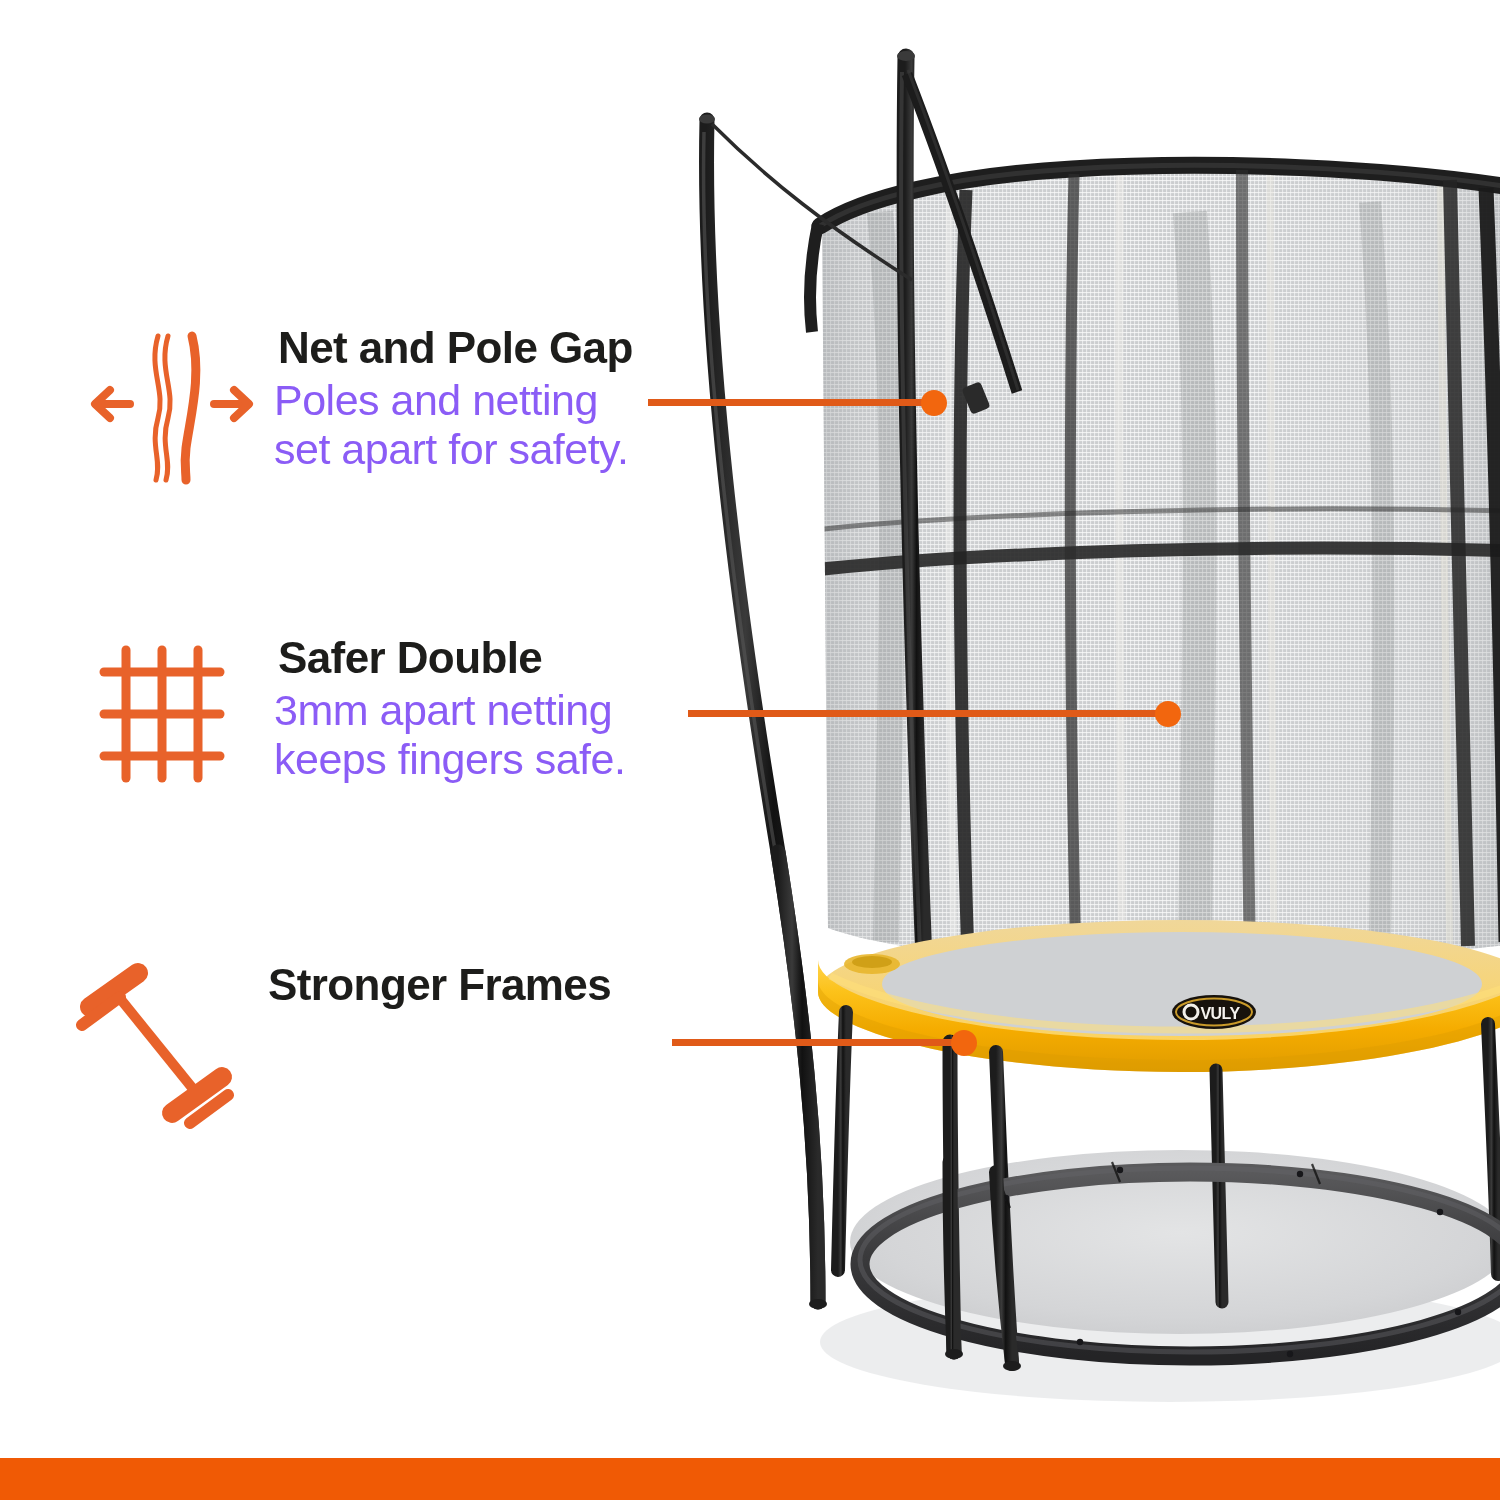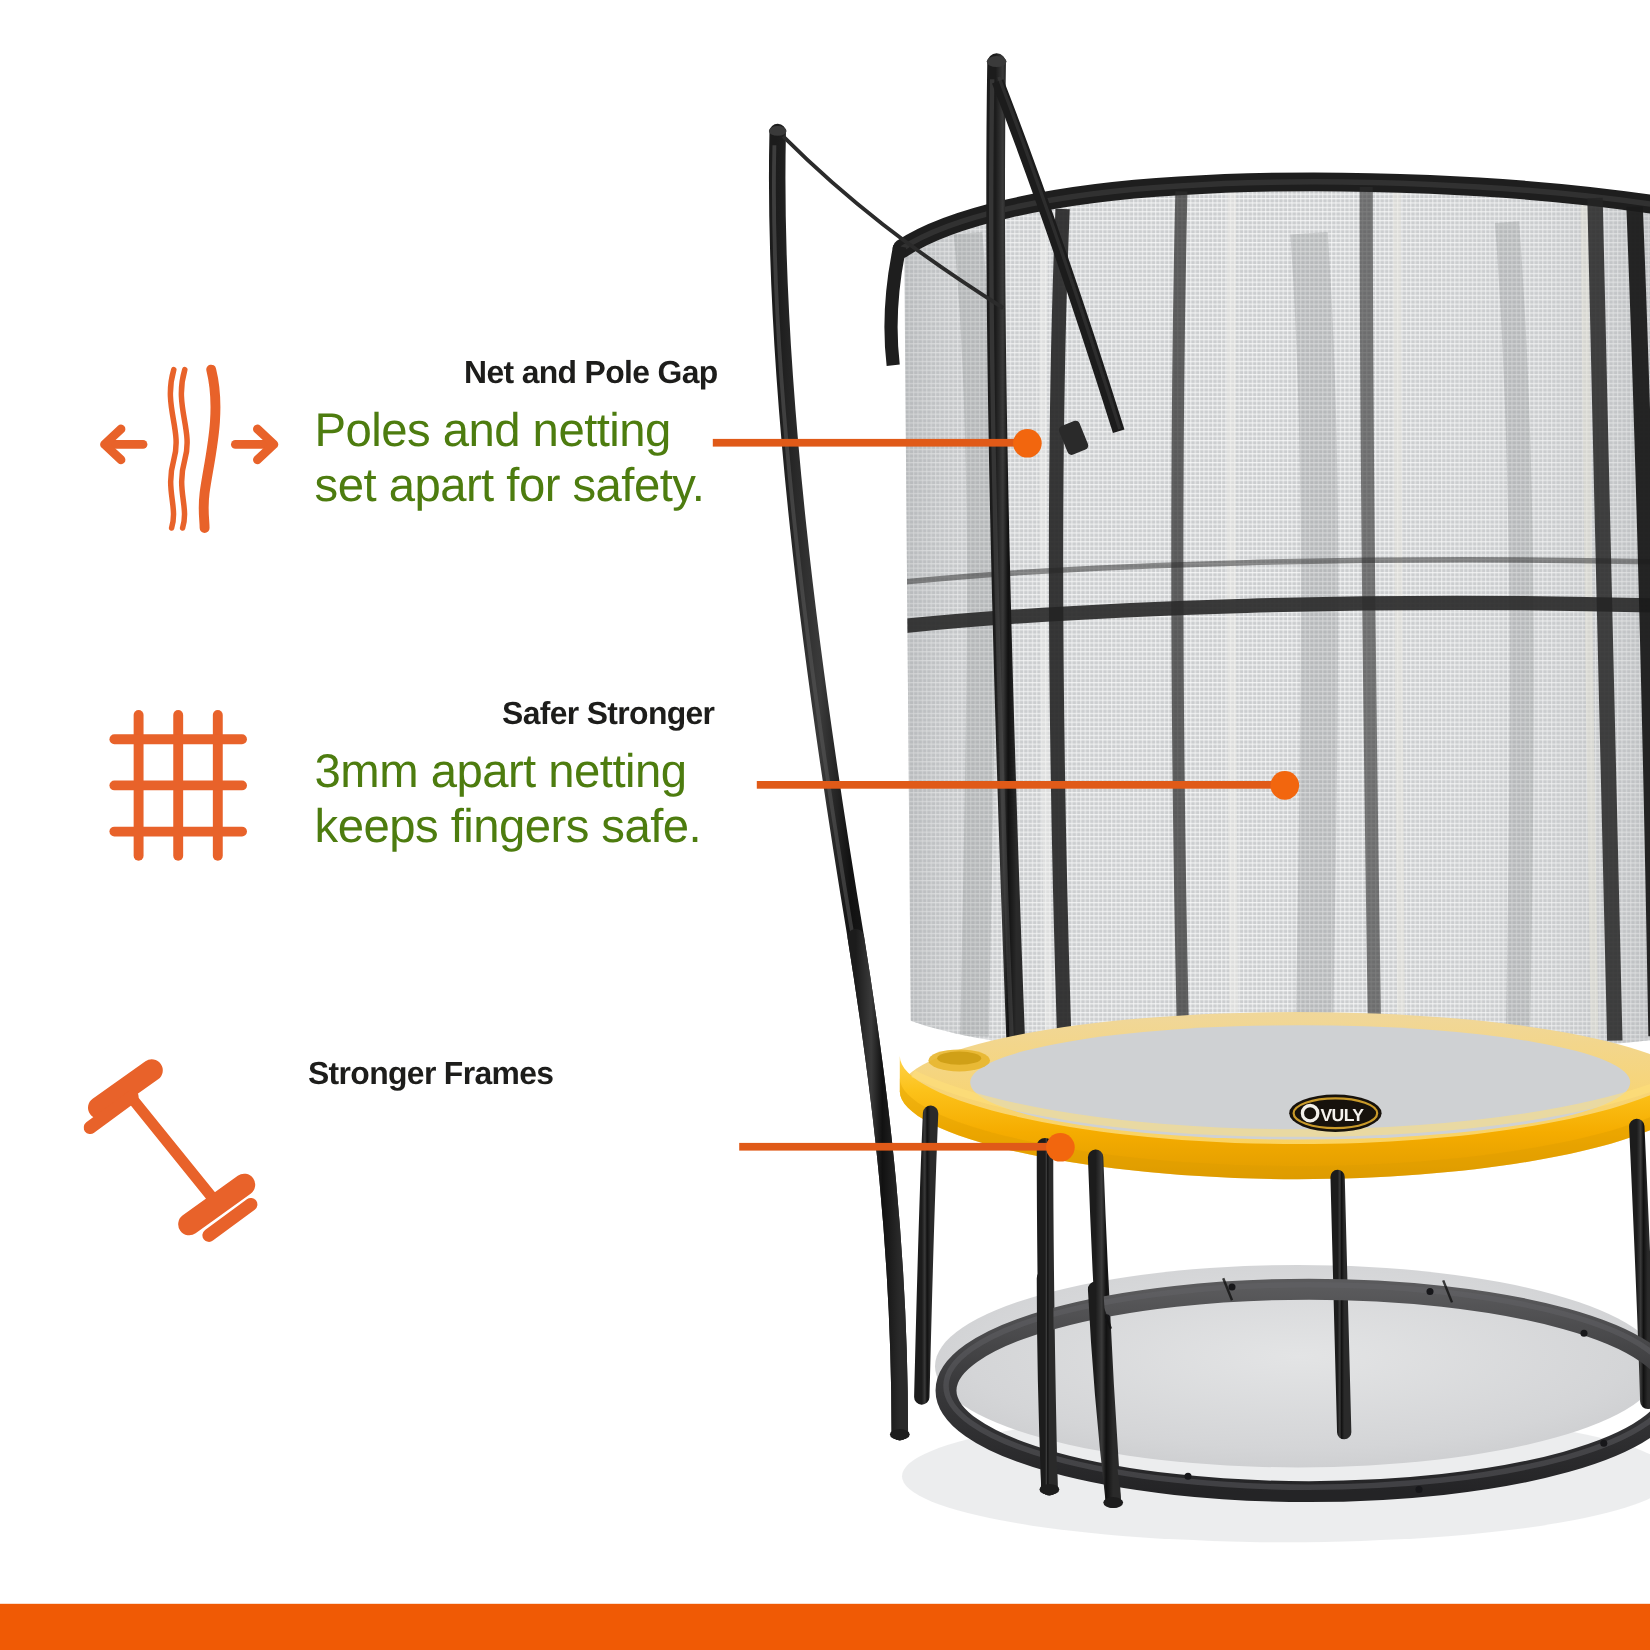--- a/index.html
+++ b/index.html
@@ -15,26 +15,26 @@
   
   .photo{position:absolute;left:650px;top:12px;width:850px;height:1460px;}
   .photo svg{position:absolute;left:0;top:0;}
 
   
   .feature{position:absolute;display:flex;align-items:flex-start;}
   .feat-icon{width:170px;height:175px;flex:0 0 170px;position:relative;}
   .feat-icon svg{position:absolute;left:0;top:0;}
   .feat-text{padding-left:18px;padding-top:6px;}
   .feat-title{
-    font-size:29px;line-height:1.08;font-weight:bold;color:#1d1d1b;
-    letter-spacing:-0.6px;white-space:nowrap;margin:0 0 4px 16px;text-align:right;
+    font-size:44px;line-height:1.08;font-weight:bold;color:#1d1d1b;
+    letter-spacing:-0.6px;white-space:nowrap;margin:0 0 4px 4px;
   }
   .feat-desc{
-    font-size:43px;line-height:1.16;color:#4d7c0f;
-    letter-spacing:-0.5px;white-space:pre-line;margin:12px;font-weight:400;
+    font-size:43px;line-height:1.16;color:#8b5cf6;
+    letter-spacing:-0.5px;white-space:pre-line;margin:0;font-weight:400;
   }
 
   #feature-0{left:86px;top:318px;}
   #feature-1{left:86px;top:628px;}
   #feature-2{left:76px;top:955px;}
 
   
   .connector{position:absolute;height:7px;background:#E05A18;}
   .connector .dot{
     position:absolute;right:-9px;top:50%;transform:translateY(-50%);
@@ -269,21 +269,21 @@
           <line x1="76" y1="22" x2="76" y2="150"></line>
           <line x1="112" y1="22" x2="112" y2="150"></line>
 
           <line x1="18" y1="44" x2="134" y2="44"></line>
           <line x1="18" y1="86" x2="134" y2="86"></line>
           <line x1="18" y1="128" x2="134" y2="128"></line>
         </g>
       </svg>
     </div>
     <div class="feat-text">
-      <p class="feat-title">Safer Stronger</p>
+      <p class="feat-title">Safer Double</p>
       <p class="feat-desc">3mm apart netting
 keeps fingers safe.</p>
     </div>
   </div>
 
   <div class="feature" id="feature-2">
     <div class="feat-icon">
       <svg width="170" height="175" viewBox="0 0 170 175" xmlns="http://www.w3.org/2000/svg">
         <g stroke="#E8622A" stroke-linecap="round" fill="none">
 

